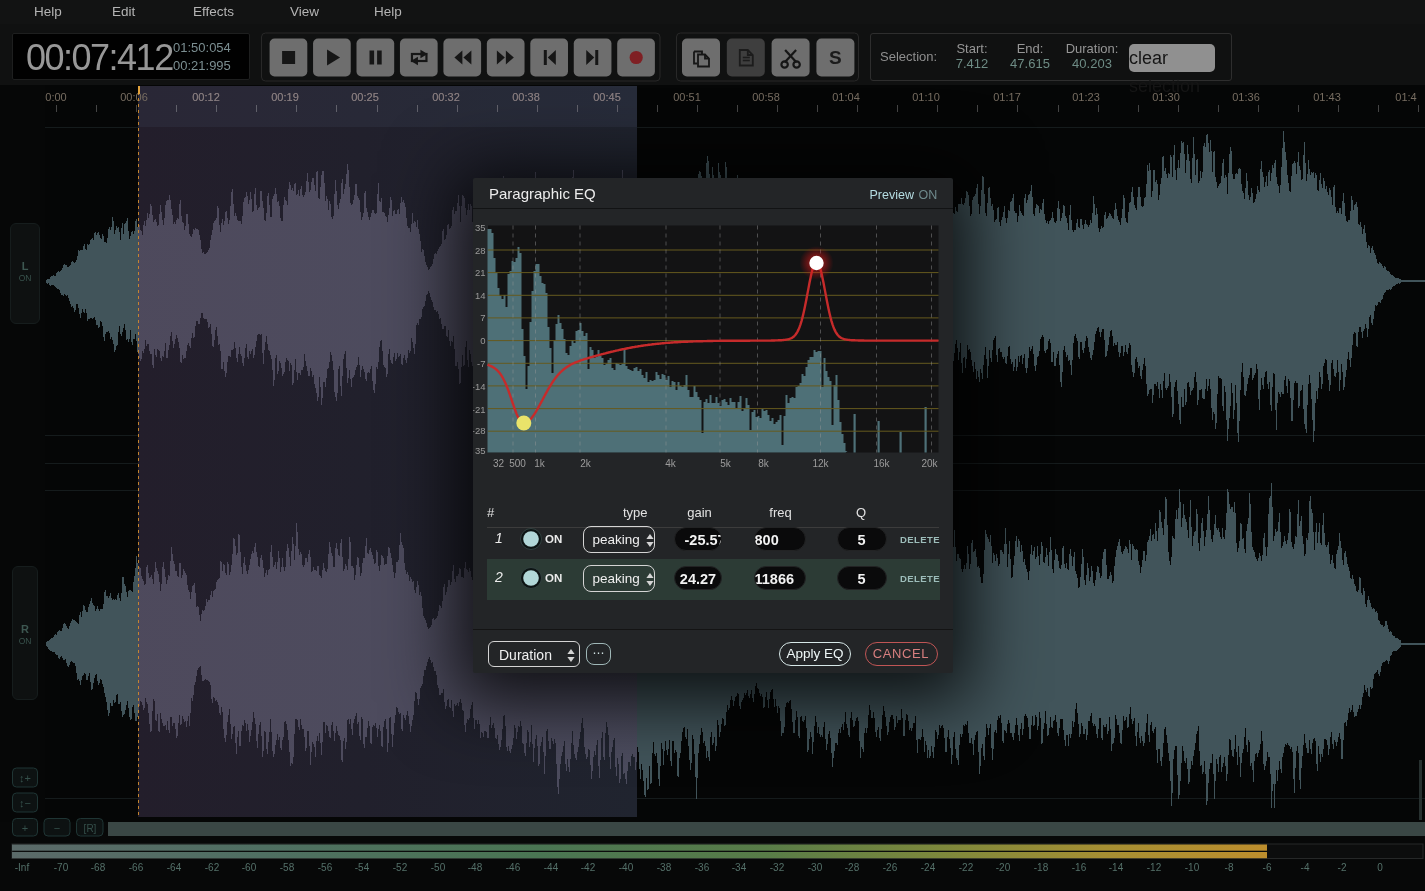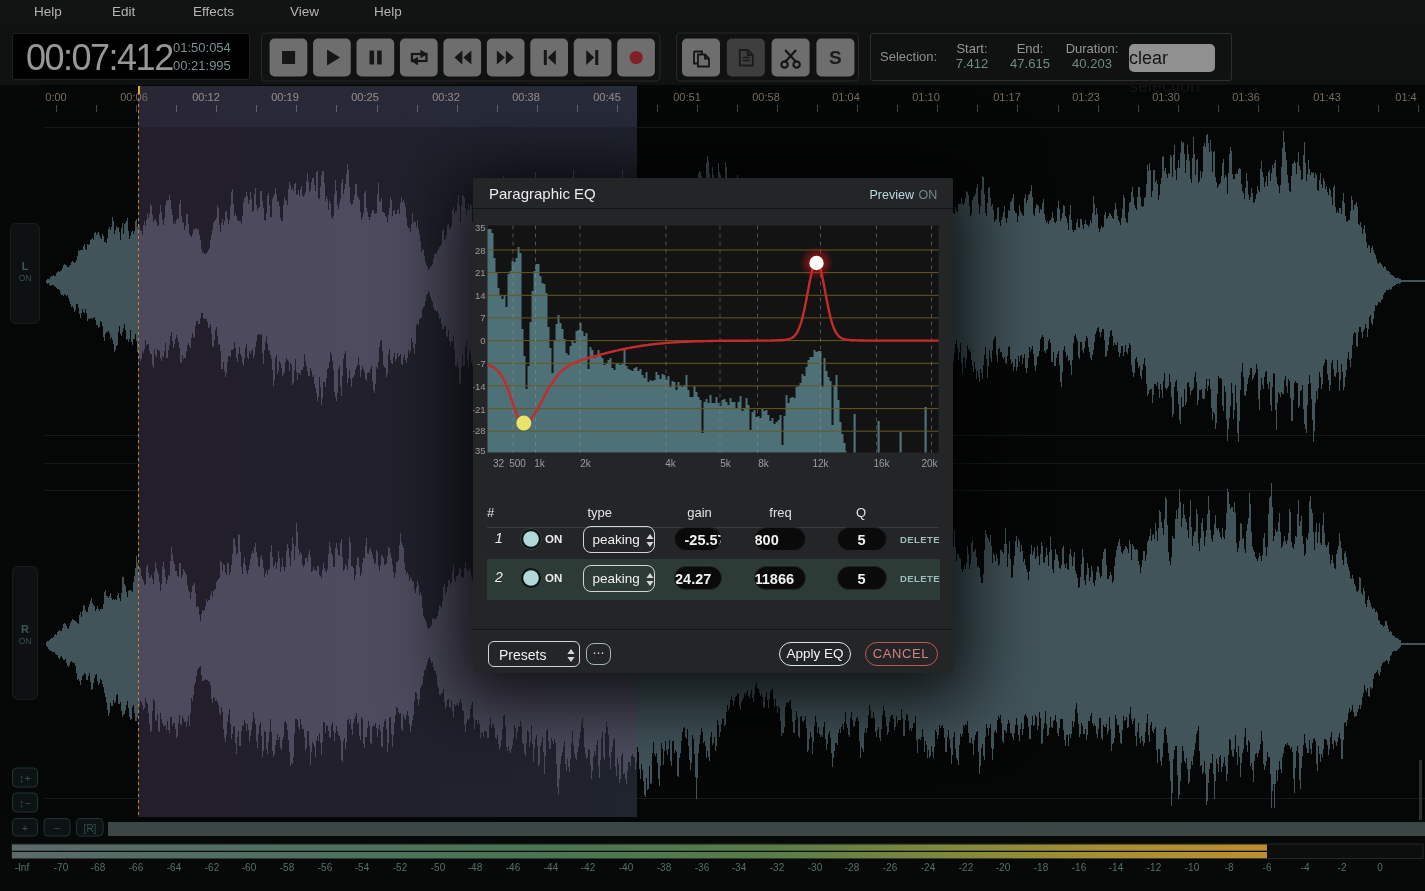--- a/index.html
+++ b/index.html
@@ -314,21 +314,21 @@
           </defs>
       <path d="M487,364.7 L488,365.1 L489,365.5 L490,365.9 L491,366.4 L492,366.9 L493,367.5 L494,368.1 L495,368.9 L496,369.7 L497,370.6 L498,371.7 L499,372.8 L500,374.2 L501,375.7 L502,377.3 L503,379.2 L504,381.2 L505,383.3 L506,385.7 L507,388.2 L508,390.9 L509,393.7 L510,396.6 L511,399.5 L512,402.5 L513,405.4 L514,408.3 L515,411.0 L516,413.6 L517,416.0 L518,418.0 L519,419.8 L520,421.2 L521,422.3 L522,422.9 L523,423.1 L524,423.0 L525,422.8 L526,422.4 L527,421.8 L528,421.1 L529,420.2 L530,419.2 L531,418.1 L532,416.8 L533,415.4 L534,413.9 L535,412.4 L536,410.7 L537,409.0 L538,407.2 L539,405.4 L540,403.5 L541,401.6 L542,399.8 L543,397.9 L544,396.0 L545,394.1 L546,392.3 L547,390.5 L548,388.7 L549,387.0 L550,385.4 L551,383.8 L552,382.2 L553,380.8 L554,379.4 L555,378.0 L556,376.7 L557,375.5 L558,374.4 L559,373.3 L560,372.2 L561,371.3 L562,370.4 L563,369.5 L564,368.7 L565,368.0 L566,367.2 L567,366.6 L568,366.0 L569,365.4 L570,364.8 L571,364.3 L572,363.8 L573,363.3 L574,362.9 L575,362.4 L576,362.0 L577,361.6 L578,361.3 L579,360.9 L580,360.5 L581,360.2 L582,359.9 L583,359.5 L584,359.2 L585,358.9 L586,358.6 L587,358.3 L588,358.0 L589,357.7 L590,357.4 L591,357.1 L592,356.8 L593,356.5 L594,356.3 L595,356.0 L596,355.7 L597,355.4 L598,355.2 L599,354.9 L600,354.6 L601,354.3 L602,354.1 L603,353.8 L604,353.6 L605,353.3 L606,353.0 L607,352.8 L608,352.5 L609,352.3 L610,352.0 L611,351.8 L612,351.6 L613,351.3 L614,351.1 L615,350.8 L616,350.6 L617,350.4 L618,350.2 L619,349.9 L620,349.7 L621,349.5 L622,349.3 L623,349.1 L624,348.9 L625,348.7 L626,348.5 L627,348.3 L628,348.1 L629,347.9 L630,347.7 L631,347.5 L632,347.3 L633,347.1 L634,347.0 L635,346.8 L636,346.6 L637,346.5 L638,346.3 L639,346.1 L640,346.0 L641,345.8 L642,345.7 L643,345.5 L644,345.4 L645,345.2 L646,345.1 L647,345.0 L648,344.8 L649,344.7 L650,344.6 L651,344.5 L652,344.3 L653,344.2 L654,344.1 L655,344.0 L656,343.9 L657,343.8 L658,343.7 L659,343.6 L660,343.5 L661,343.4 L662,343.3 L663,343.2 L664,343.1 L665,343.0 L666,342.9 L667,342.9 L668,342.8 L669,342.7 L670,342.6 L671,342.5 L672,342.5 L673,342.4 L674,342.3 L675,342.3 L676,342.2 L677,342.2 L678,342.1 L679,342.0 L680,342.0 L681,341.9 L682,341.9 L683,341.8 L684,341.8 L685,341.7 L686,341.7 L687,341.7 L688,341.6 L689,341.6 L690,341.5 L691,341.5 L692,341.5 L693,341.4 L694,341.4 L695,341.4 L696,341.3 L697,341.3 L698,341.3 L699,341.2 L700,341.2 L701,341.2 L702,341.2 L703,341.1 L704,341.1 L705,341.1 L706,341.1 L707,341.0 L708,341.0 L709,341.0 L710,341.0 L711,341.0 L712,341.0 L713,340.9 L714,340.9 L715,340.9 L716,340.9 L717,340.9 L718,340.9 L719,340.9 L720,340.8 L721,340.8 L722,340.8 L723,340.8 L724,340.8 L725,340.8 L726,340.8 L727,340.8 L728,340.8 L729,340.8 L730,340.7 L731,340.7 L732,340.7 L733,340.7 L734,340.7 L735,340.7 L736,340.7 L737,340.7 L738,340.7 L739,340.7 L740,340.7 L741,340.7 L742,340.7 L743,340.7 L744,340.7 L745,340.7 L746,340.7 L747,340.7 L748,340.7 L749,340.7 L750,340.6 L751,340.6 L752,340.6 L753,340.6 L754,340.6 L755,340.6 L756,340.6 L757,340.6 L758,340.6 L759,340.6 L760,340.6 L761,340.6 L762,340.6 L763,340.6 L764,340.6 L765,340.6 L766,340.6 L767,340.6 L768,340.6 L769,340.6 L770,340.6 L771,340.5 L772,340.5 L773,340.5 L774,340.5 L775,340.4 L776,340.4 L777,340.4 L778,340.3 L779,340.3 L780,340.2 L781,340.2 L782,340.1 L783,340.0 L784,339.9 L785,339.8 L786,339.6 L787,339.4 L788,339.2 L789,338.9 L790,338.5 L791,338.1 L792,337.5 L793,336.8 L794,335.8 L795,334.7 L796,333.3 L797,331.6 L798,329.6 L799,327.2 L800,324.3 L801,321.1 L802,317.4 L803,313.2 L804,308.7 L805,303.8 L806,298.7 L807,293.4 L808,288.1 L809,282.8 L810,277.9 L811,273.3 L812,269.3 L813,266.1 L814,263.6 L815,262.1 L816,261.6 L817,262.1 L818,263.6 L819,266.1 L820,269.3 L821,273.3 L822,277.9 L823,282.8 L824,288.1 L825,293.4 L826,298.7 L827,303.8 L828,308.7 L829,313.2 L830,317.4 L831,321.1 L832,324.3 L833,327.2 L834,329.6 L835,331.6 L836,333.3 L837,334.7 L838,335.8 L839,336.8 L840,337.5 L841,338.1 L842,338.5 L843,338.9 L844,339.2 L845,339.4 L846,339.6 L847,339.8 L848,339.9 L849,340.0 L850,340.1 L851,340.2 L852,340.2 L853,340.3 L854,340.3 L855,340.4 L856,340.4 L857,340.4 L858,340.5 L859,340.5 L860,340.5 L861,340.5 L862,340.5 L863,340.5 L864,340.6 L865,340.6 L866,340.6 L867,340.6 L868,340.6 L869,340.6 L870,340.6 L871,340.6 L872,340.6 L873,340.6 L874,340.6 L875,340.6 L876,340.6 L877,340.6 L878,340.6 L879,340.6 L880,340.6 L881,340.6 L882,340.6 L883,340.6 L884,340.6 L885,340.6 L886,340.6 L887,340.6 L888,340.6 L889,340.6 L890,340.6 L891,340.6 L892,340.6 L893,340.6 L894,340.6 L895,340.6 L896,340.6 L897,340.6 L898,340.6 L899,340.6 L900,340.6 L901,340.6 L902,340.6 L903,340.6 L904,340.6 L905,340.6 L906,340.6 L907,340.6 L908,340.6 L909,340.6 L910,340.6 L911,340.6 L912,340.6 L913,340.6 L914,340.6 L915,340.6 L916,340.6 L917,340.6 L918,340.6 L919,340.6 L920,340.6 L921,340.6 L922,340.6 L923,340.6 L924,340.6 L925,340.6 L926,340.6 L927,340.6 L928,340.6 L929,340.6 L930,340.6 L931,340.6 L932,340.6 L933,340.6 L934,340.6 L935,340.6 L936,340.6 L937,340.6 L938,340.6" stroke="#c62b2b" stroke-width="2.4" fill="none" stroke-linejoin="round"></path>
       <circle cx="816" cy="263" r="17" fill="url(#glow)"></circle>
       <circle cx="523.3" cy="423" r="7.5" fill="#e9e36a"></circle>
       <circle cx="816" cy="263" r="7.2" fill="#ffffff"></circle>
     </g>
   </svg>
 
   <div class="abs" style="left:0;top:315px;width:100%">
     <div class="abs" style="left:14.5px;top:12px;font-size:13px;color:#e2e2e2">#</div>
-    <div class="abs" style="left:115px;top:12px;width:60px;text-align:left;font-size:13px;color:#e2e2e2">type</div>
+    <div class="abs" style="left:115px;top:12px;width:60px;text-align:right;font-size:13px;color:#e2e2e2">type</div>
     <div class="abs" style="left:197px;top:12px;width:60px;text-align:center;font-size:13px;color:#e2e2e2">gain</div>
     <div class="abs" style="left:278px;top:12px;width:60px;text-align:center;font-size:13px;color:#e2e2e2">freq</div>
     <div class="abs" style="left:358.5px;top:12px;width:60px;text-align:center;font-size:13px;color:#e2e2e2">Q</div>
     <div class="abs" style="left:14.5px;top:33.5px;width:452px;border-top:1px solid #3c3c3c"></div>
   </div>
   <div class="abs" style="left:14.5px;top:348.5px;width:453px;height:39px"></div>
 </div>
 
 <div class="abs" style="left:0;top:0;width:1425px;height:891px;pointer-events:none">
 
@@ -364,33 +364,33 @@
       </svg>
       <div class="abs" style="left:545px;top:571.5px;font-size:11.5px;font-weight:bold;color:#ececec">ON</div>
       <div class="abs" style="left:582.5px;top:564.5px;width:72px;height:27px;border:1.4px solid #d4d4d4;border-radius:8px">
         <span class="abs" style="left:9px;top:5.5px;font-size:13.5px;color:#f0f0f0">peaking</span>
         <svg class="abs" style="left:62px;top:7px" width="8" height="13">
           <path d="M4,0 L7.6,5 L0.4,5 Z" fill="#d4d4d4"></path>
           <path d="M4,13 L7.6,8 L0.4,8 Z" fill="#d4d4d4"></path>
         </svg>
       </div>
       <div class="abs" style="left:674px;top:565.8px;width:48px;height:24.5px;background:#0a0a0b;border-radius:12px;border:1px solid #222324">
-        <div style="width:100%;height:100%;overflow:hidden;border-radius:12px;line-height:24px;text-align:left;font-size:14.5px;font-weight:600;color:#f2f2f2;white-space:nowrap">24.27</div>
+        <div style="width:100%;height:100%;overflow:hidden;border-radius:12px;line-height:24px;text-align:center;font-size:14.5px;font-weight:600;color:#f2f2f2;white-space:nowrap">24.27</div>
       </div>
       <div class="abs" style="left:753.5px;top:565.8px;width:52px;height:24.5px;background:#0a0a0b;border-radius:12px;border:1px solid #222324">
         <div style="width:100%;height:100%;overflow:hidden;border-radius:12px;line-height:24px;font-size:14.5px;font-weight:600;color:#f2f2f2;white-space:nowrap">11866</div>
       </div>
       <div class="abs" style="left:836.5px;top:565.8px;width:50px;height:24.5px;background:#0a0a0b;border-radius:12px;border:1px solid #222324">
         <div style="width:100%;height:100%;overflow:hidden;border-radius:12px;line-height:24px;text-align:center;font-size:14.5px;font-weight:600;color:#f2f2f2;white-space:nowrap">5</div>
       </div>
       <div class="abs" style="left:900px;top:573.0px;font-size:9.5px;font-weight:bold;letter-spacing:0.4px;color:#9dbdba">DELETE</div>
 
   <div class="abs" style="left:472.5px;top:629px;width:480.5px;border-top:1px solid #141414"></div>
   <div class="abs" style="left:488px;top:641px;width:92px;height:26px;border:1.4px solid #d4d4d4;border-radius:6px">
-        <span class="abs" style="left:10px;top:5px;font-size:14px;color:#f0f0f0">Presets</span>
+        <span class="abs" style="left:10px;top:5px;font-size:14px;color:#f0f0f0">Duration</span>
         <svg class="abs" style="left:78px;top:6.5px" width="8" height="13">
           <path d="M4,0 L7.6,5 L0.4,5 Z" fill="#d4d4d4"></path>
           <path d="M4,13 L7.6,8 L0.4,8 Z" fill="#d4d4d4"></path>
         </svg>
       </div>
       <div class="abs" style="left:586px;top:643px;width:25px;height:22px;border:1.4px solid #9fb7b7;border-radius:8px;color:#cfe0e0;font-size:12px;text-align:center;line-height:19px">⋯</div>
       <div class="abs" style="left:779px;top:642px;width:72px;height:24px;border:1.4px solid #d7e8e8;border-radius:12px;color:#eef7f7;font-size:13.5px;text-align:center;line-height:22px">Apply EQ</div>
       <div class="abs" style="left:864.5px;top:642px;width:73px;height:24px;border:1.4px solid #c05555;border-radius:12px;color:#d87f7f;font-size:13px;letter-spacing:0.6px;text-align:center;line-height:22px">CANCEL</div>
 </div>
 

